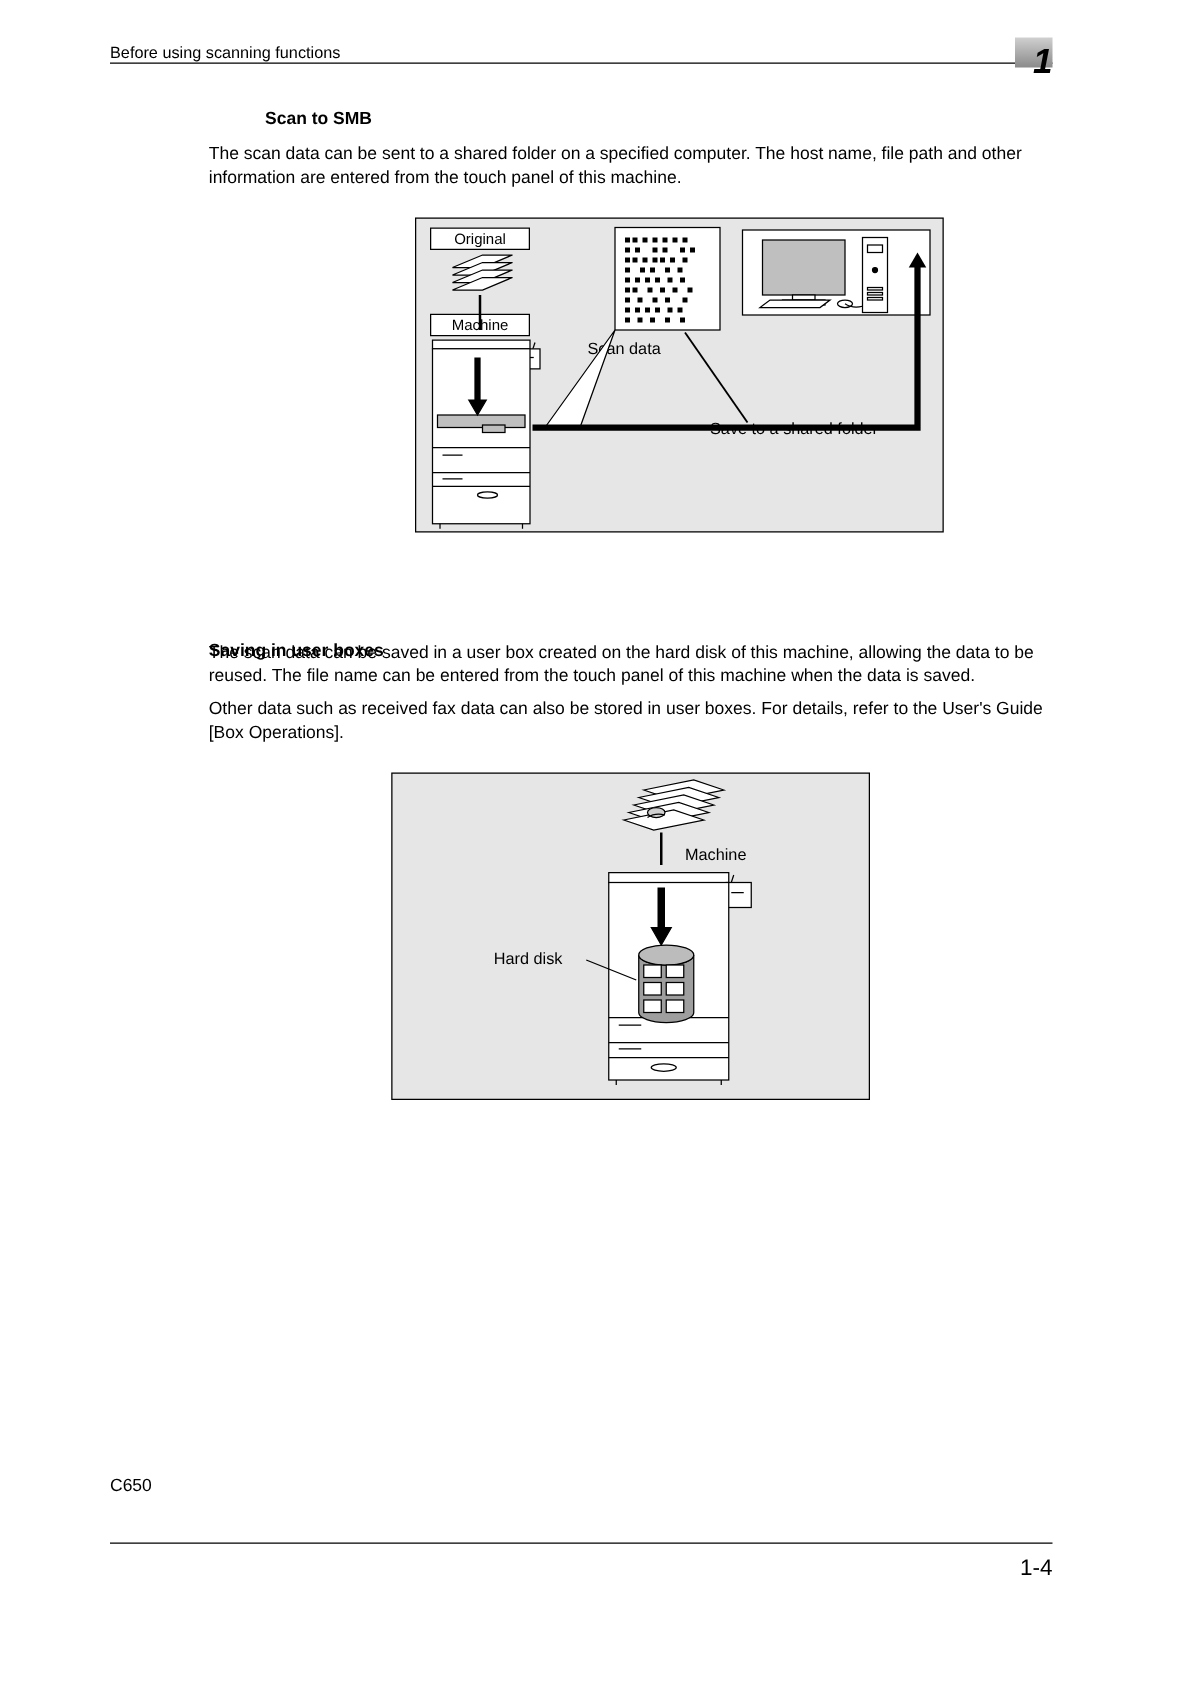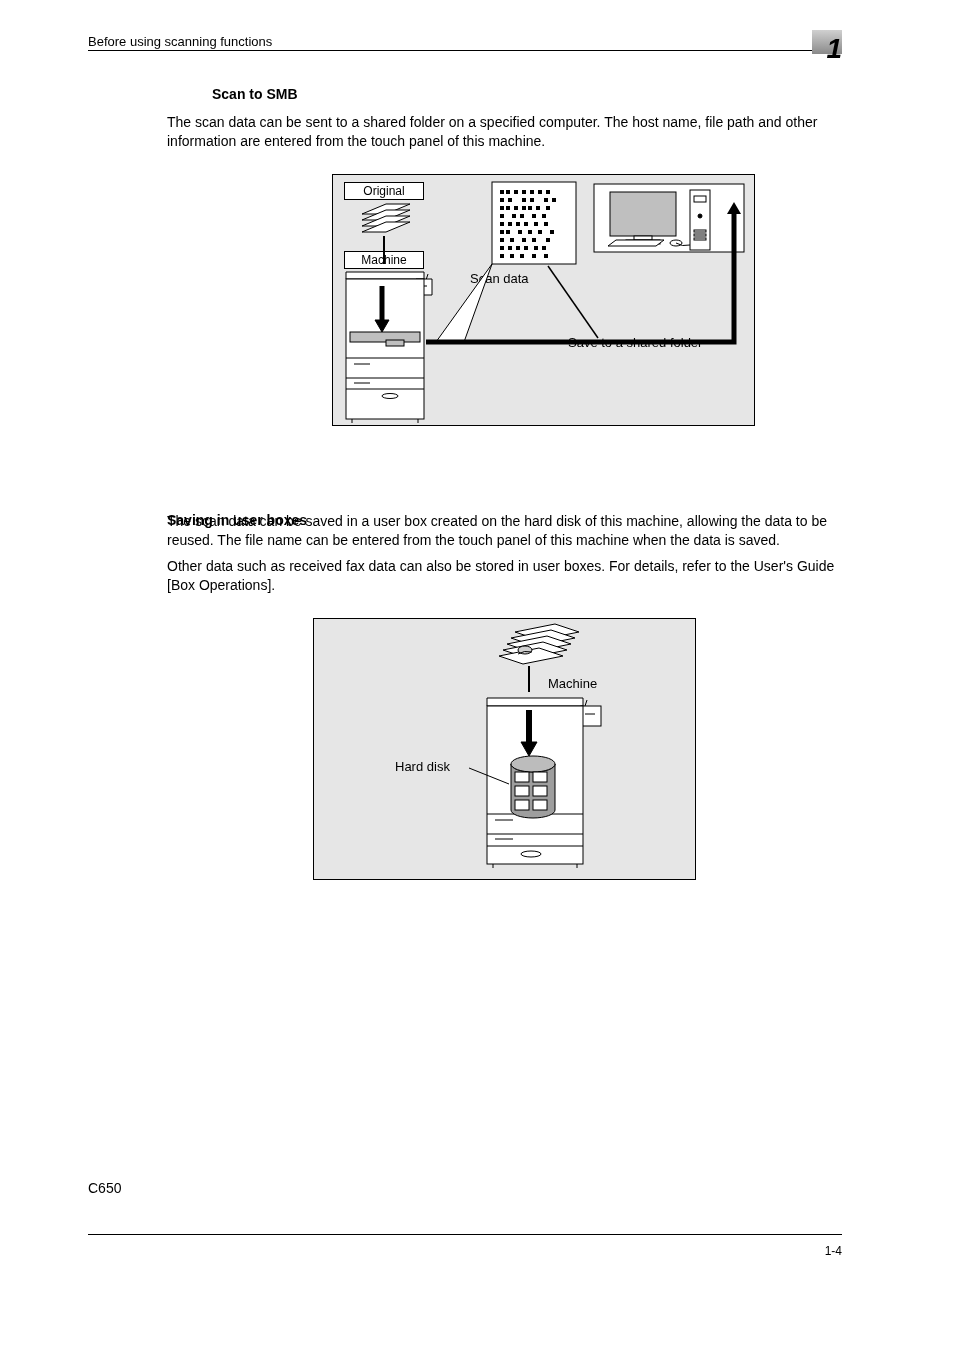--- a/index.html
+++ b/index.html
@@ -99,21 +99,21 @@
   .footer-left {
     position: absolute;
     top: 1180px;
     left: 88px;
     font-size: 14px;
   }
   .footer-right {
     position: absolute;
     top: 1244px;
     right: 112px;
-    font-size: 12px;
+    font-size: 18px;
   }
 </style>
 </head>
 <body>
 
 <div class="page">
   <div class="top-label">Before using scanning functions</div>
   <div class="top-rule"></div>
   <div class="chapter-box"></div>
   <div class="chapter-num">1</div>

